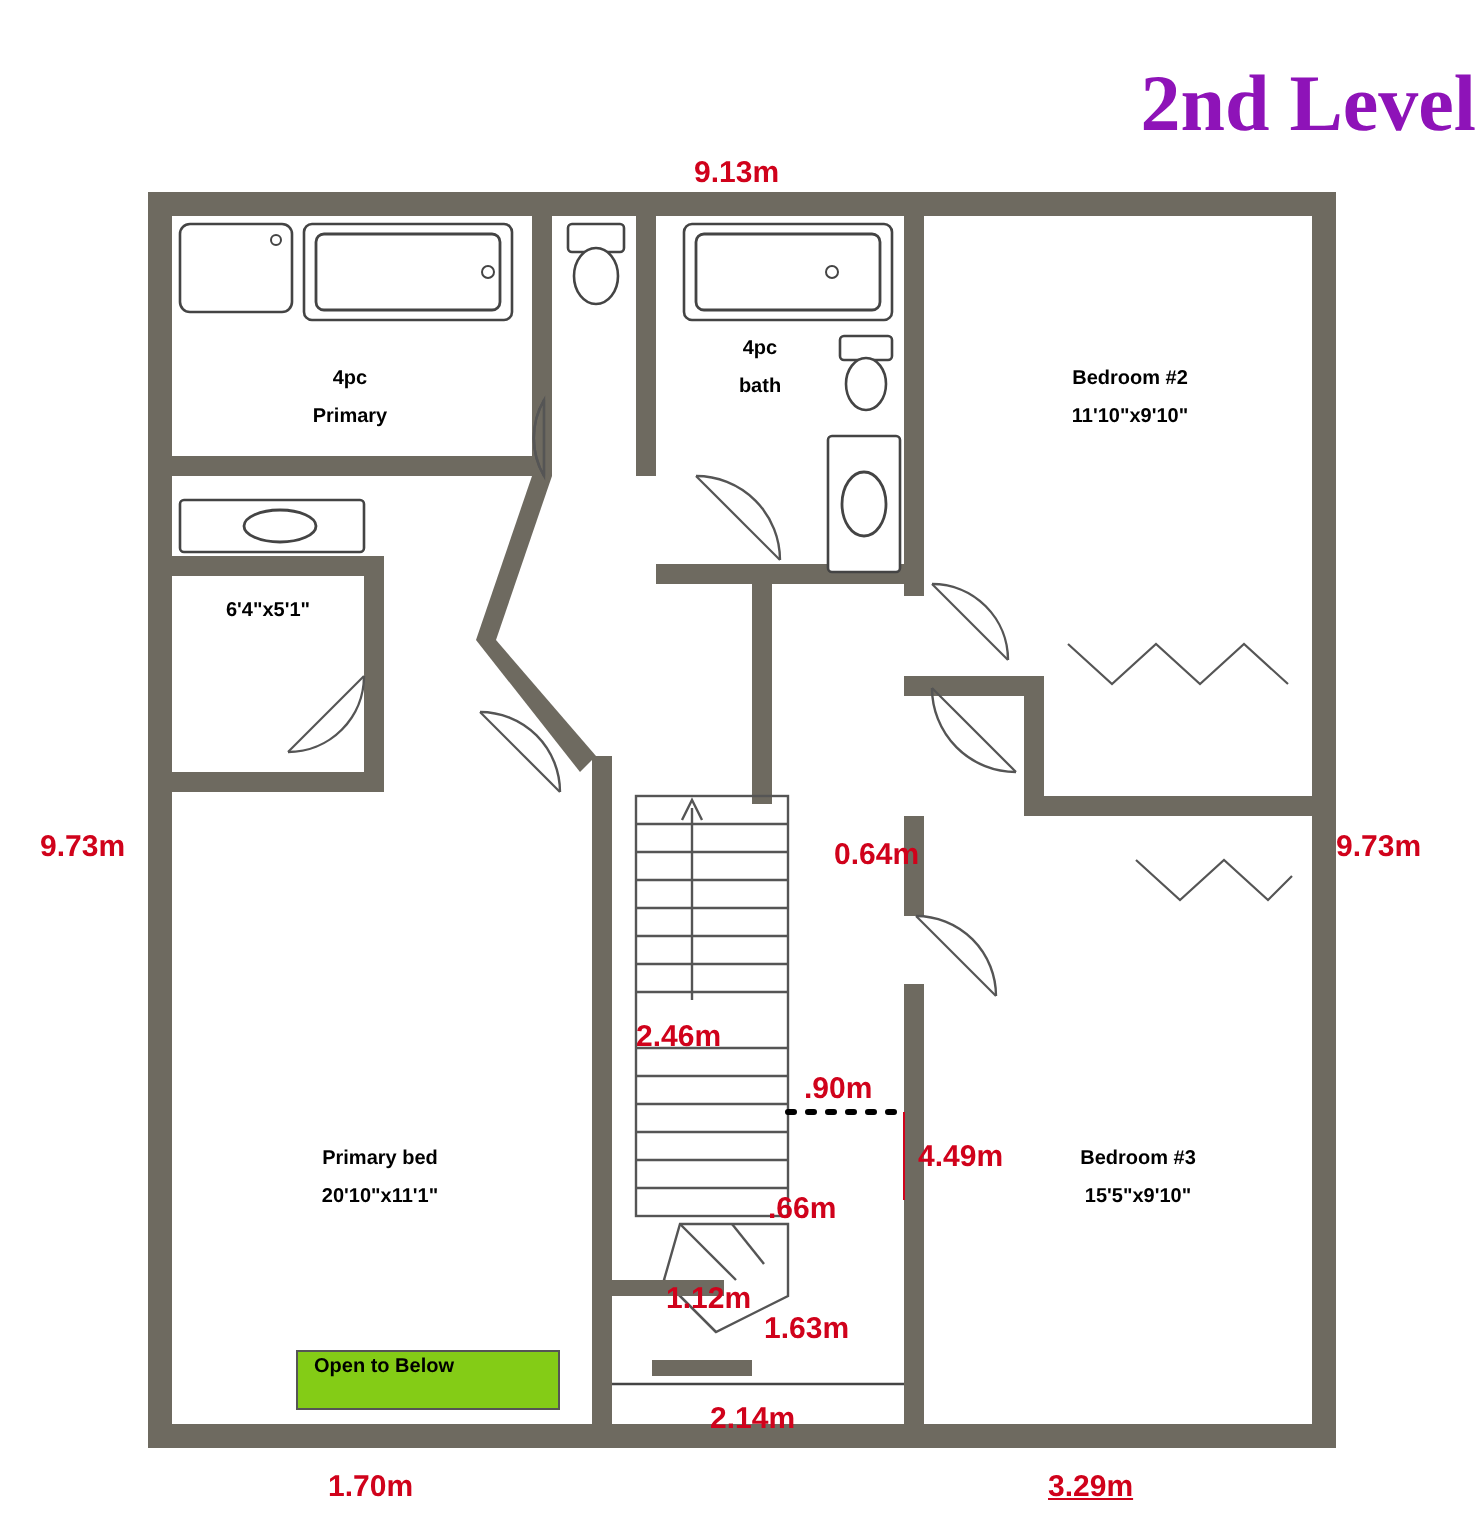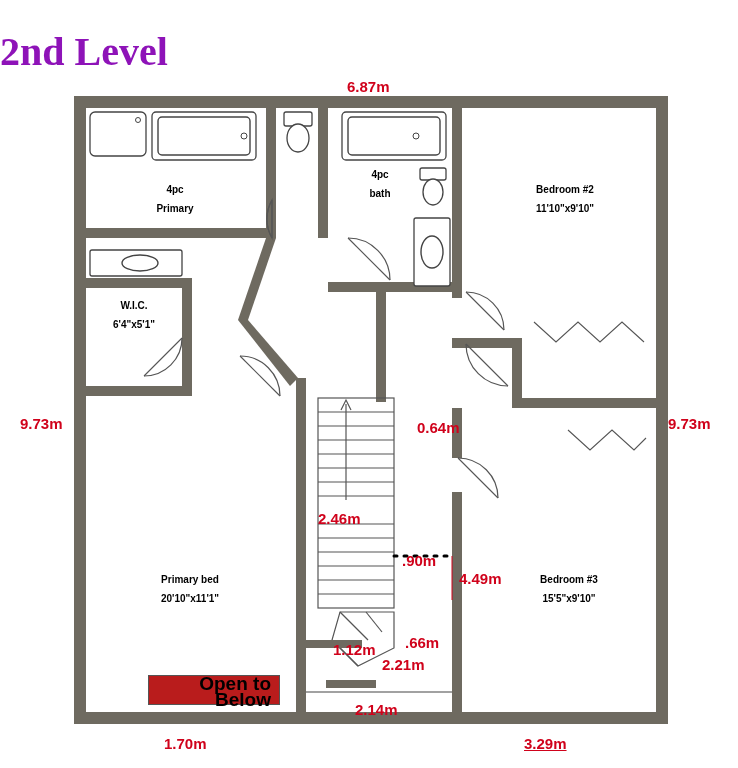--- a/index.html
+++ b/index.html
@@ -18,21 +18,21 @@
     position: absolute;
     left: 0; top: 0;
     width: 738px;
     height: 768px;
   }
   .title {
     position: absolute;
     left: 0;
     top: 28px;
     width: 738px;
-    text-align: left;
+    text-align: right;
     font-size: 40px;
     font-weight: bold;
     color: #8e13b8;
     letter-spacing: 0px;
     font-family: "Liberation Serif", serif;
   }
   .dim {
     position: absolute;
     color: #d0021b;
     font-size: 15px;
@@ -46,25 +46,25 @@
     font-size: 10px;
     font-weight: bold;
     text-align: center;
     white-space: nowrap;
     line-height: 19px;
     font-family: "Liberation Sans", sans-serif;
   }
   .otb {
     position: absolute;
     border: 1px solid #555555;
-    background: #b91c1c;
+    background: #84cc16;
     color: #000000;
-    font-size: 19px;
-    font-weight: bold;
-    text-align: right;
+    font-size: 10px;
+    font-weight: bold;
+    text-align: left;
     padding: 6px 8px;
     box-sizing: border-box;
     font-family: "Liberation Sans", sans-serif;
   }
 </style>
 </head>
 <body>
 
 <svg id="floorplan" viewBox="0 0 738 768" xmlns="http://www.w3.org/2000/svg">
   <defs>
@@ -212,49 +212,48 @@
   </g>
 </svg>
 
 <div class="title">2nd Level</div>
 
 <div class="roomlabel" id="rooms" style="position: static;"></div>
 
 <div class="otb" id="otb-box" style="left: 148px; top: 675px; width: 132px; height: 30px; line-height: 16px; padding: 0px 8px;">Open to Below</div>
 
 <div id="dims">
-    <div class="dim" style="left: 347px; top: 78px;">6.87m</div>
+    <div class="dim" style="left: 347px; top: 78px;">9.13m</div>
     <div class="dim" style="left: 20px; top: 415px;">9.73m</div>
     <div class="dim" style="left: 668px; top: 415px;">9.73m</div>
     <div class="dim" style="left: 164px; top: 735px;">1.70m</div>
     <div class="dim" style="left: 524px; top: 735px; text-decoration: underline;">3.29m</div>
     <div class="dim" style="left: 417px; top: 419px;">0.64m</div>
     <div class="dim" style="left: 318px; top: 510px;">2.46m</div>
-    <div class="dim" style="left: 402px; top: 536px; margin-top: 16px;">.90m</div>
-    <div class="dim" style="left: 405px; top: 596px; margin-top: 38px;">.66m</div>
+    <div class="dim" style="left: 402px; top: 536px;">.90m</div>
+    <div class="dim" style="left: 384px; top: 596px;">.66m</div>
     <div class="dim" style="left: 333px; top: 641px;">1.12m</div>
-    <div class="dim" style="left: 382px; top: 656px;">2.21m</div>
+    <div class="dim" style="left: 382px; top: 656px;">1.63m</div>
     <div class="dim" style="left: 355px; top: 701px;">2.14m</div>
     <div class="dim" style="left: 459px; top: 570px;">4.49m</div>
   </div>
 
 <div class="roomlabel" style="left: 85px; top: 180px; width: 180px;">
     <div>4pc</div>
     <div>Primary</div>
   </div>
 <div class="roomlabel" style="left: 290px; top: 165px; width: 180px;">
     <div>4pc</div>
     <div>bath</div>
   </div>
 <div class="roomlabel" style="left: 475px; top: 180px; width: 180px;">
     <div>Bedroom #2</div>
     <div>11'10"x9'10"</div>
   </div>
 <div class="roomlabel" style="left: 44px; top: 296px; width: 180px;">
-    <div>W.I.C.</div>
     <div>6'4"x5'1"</div>
   </div>
 <div class="roomlabel" style="left: 100px; top: 570px; width: 180px;">
     <div>Primary bed</div>
     <div>20'10"x11'1"</div>
   </div>
 <div class="roomlabel" style="left: 479px; top: 570px; width: 180px;">
     <div>Bedroom #3</div>
     <div>15'5"x9'10"</div>
   </div>

